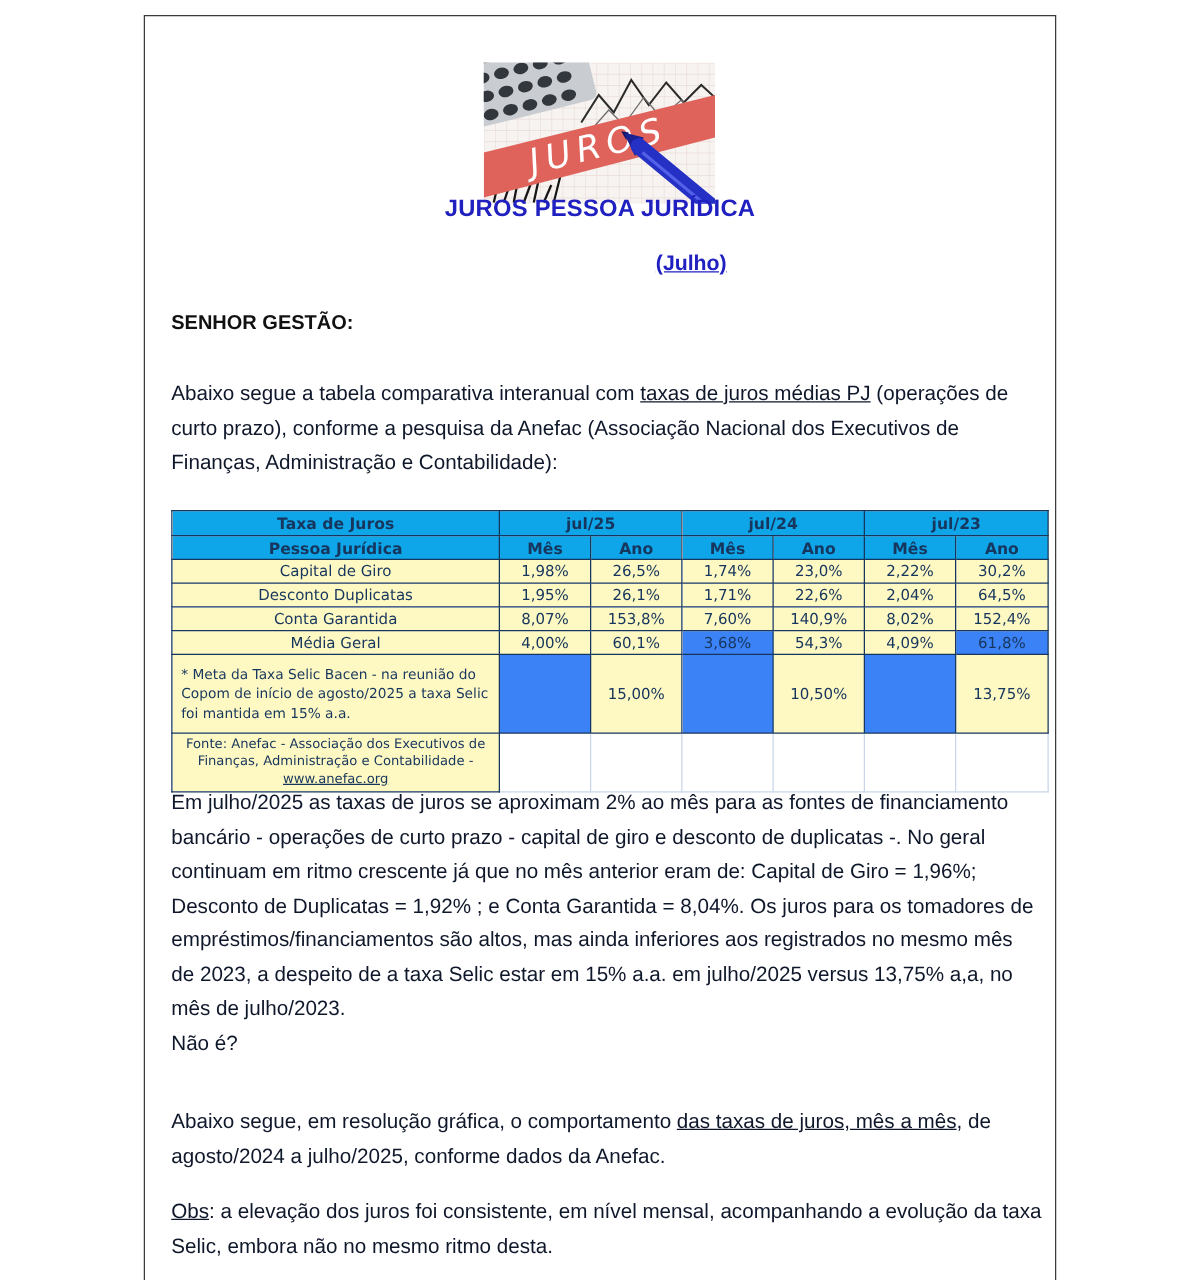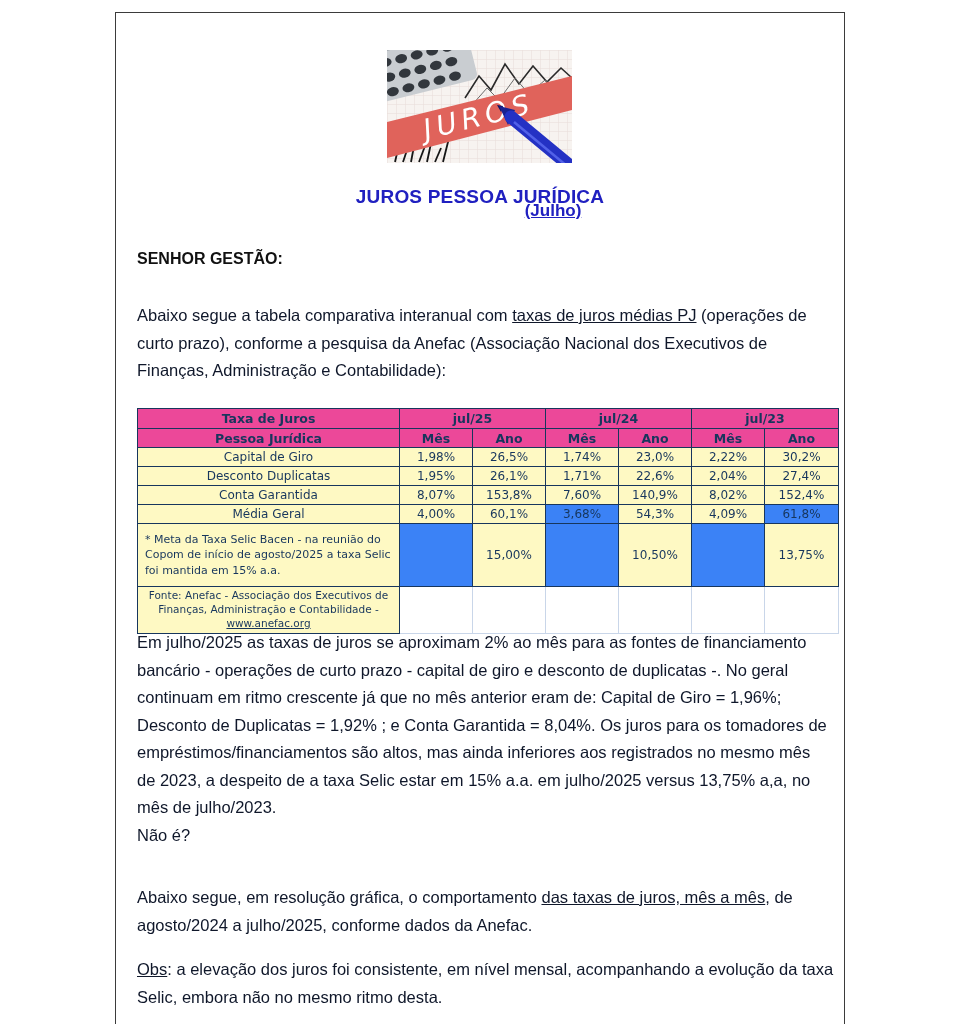--- a/index.html
+++ b/index.html
@@ -5,41 +5,41 @@
   * { margin:0; padding:0; box-sizing:border-box; }
   html,body { width:958px; height:1024px; background:#ffffff; overflow:hidden;
               font-family:"Liberation Sans", sans-serif; }
   .canvas { position:relative; width:958px; height:1024px; background:#fff; }
 
   .page-frame { position:absolute; left:115px; top:12px; width:730px; height:1020px;
                 border:1px solid #3b3b3b; background:#fff; }
 
   .hero { position:absolute; left:387px; top:50px; width:185px; height:113px; }
 
-  .title { position:absolute; left:115px; top:186px; width:730px; text-align:center;
+  .title { position:absolute; left:115px; top:157px; width:730px; text-align:center;
            color:#2020c0; font-size:19px; font-weight:bold; letter-spacing:0.2px; }
   .subtitle { position:absolute; left:115px; top:201px; width:876px; text-align:center;
               color:#2020c0; font-size:17px; font-weight:bold;text-decoration:underline; }
 
   .greeting { position:absolute; left:137px; top:250px; font-size:16px; font-weight:bold;
               color:#111; }
 
   .para { position:absolute; left:137px; color:#0f172a; font-size:16.5px; line-height:27.5px; }
   .para .u { text-decoration:underline; }
   #para-intro { top:302px; width:700px; }
   #para-analysis { top:629px; width:696px; }
   #para-graphic { top:884px; width:700px; }
   #para-obs { top:956px; width:712px; }
 
   .juros-table { position:absolute; left:137px; top:408px; border-collapse:collapse;
                  table-layout:fixed; width:701px; font-family:"DejaVu Sans", sans-serif;
                  color:#17365d; }
   .juros-table td { border:1.5px solid #17365d; text-align:center; vertical-align:middle;
                     padding:0; overflow:hidden; font-size:12px; background:#fef9c3; }
-  .juros-table td.hd { background:#ec4899; font-weight:bold; font-size:12.5px; }
+  .juros-table td.hd { background:#0ea5e9; font-weight:bold; font-size:12.5px; }
   .juros-table td.cw { background:#3b82f6; }
   .juros-table td.note { font-size:11px; text-align:left; padding:3px 4px 3px 7px;
                          line-height:1.4; }
   .juros-table td.fonte { font-size:10.5px; line-height:1.32; padding:2px 4px;margin-top:28px; }
   .juros-table td.pale { background:#ffffff; border:1px solid #c9d6e9; }
   .juros-table a.src-link { color:#17365d; text-decoration:underline; cursor:pointer; }
   .r20 { height:20px; } .r19 { height:19px; } .rnote { height:63px; } .rfonte { height:41px; }
 </style>
 </head>
 <body>
@@ -141,21 +141,21 @@
         <td>2,22%</td>
         <td>30,2%</td>
       </tr>
       <tr class="r19">
         <td>Desconto Duplicatas</td>
         <td>1,95%</td>
         <td>26,1%</td>
         <td>1,71%</td>
         <td>22,6%</td>
         <td>2,04%</td>
-        <td>27,4%</td>
+        <td>64,5%</td>
       </tr>
       <tr class="r19">
         <td>Conta Garantida</td>
         <td>8,07%</td>
         <td>153,8%</td>
         <td>7,60%</td>
         <td>140,9%</td>
         <td>8,02%</td>
         <td>152,4%</td>
       </tr>

